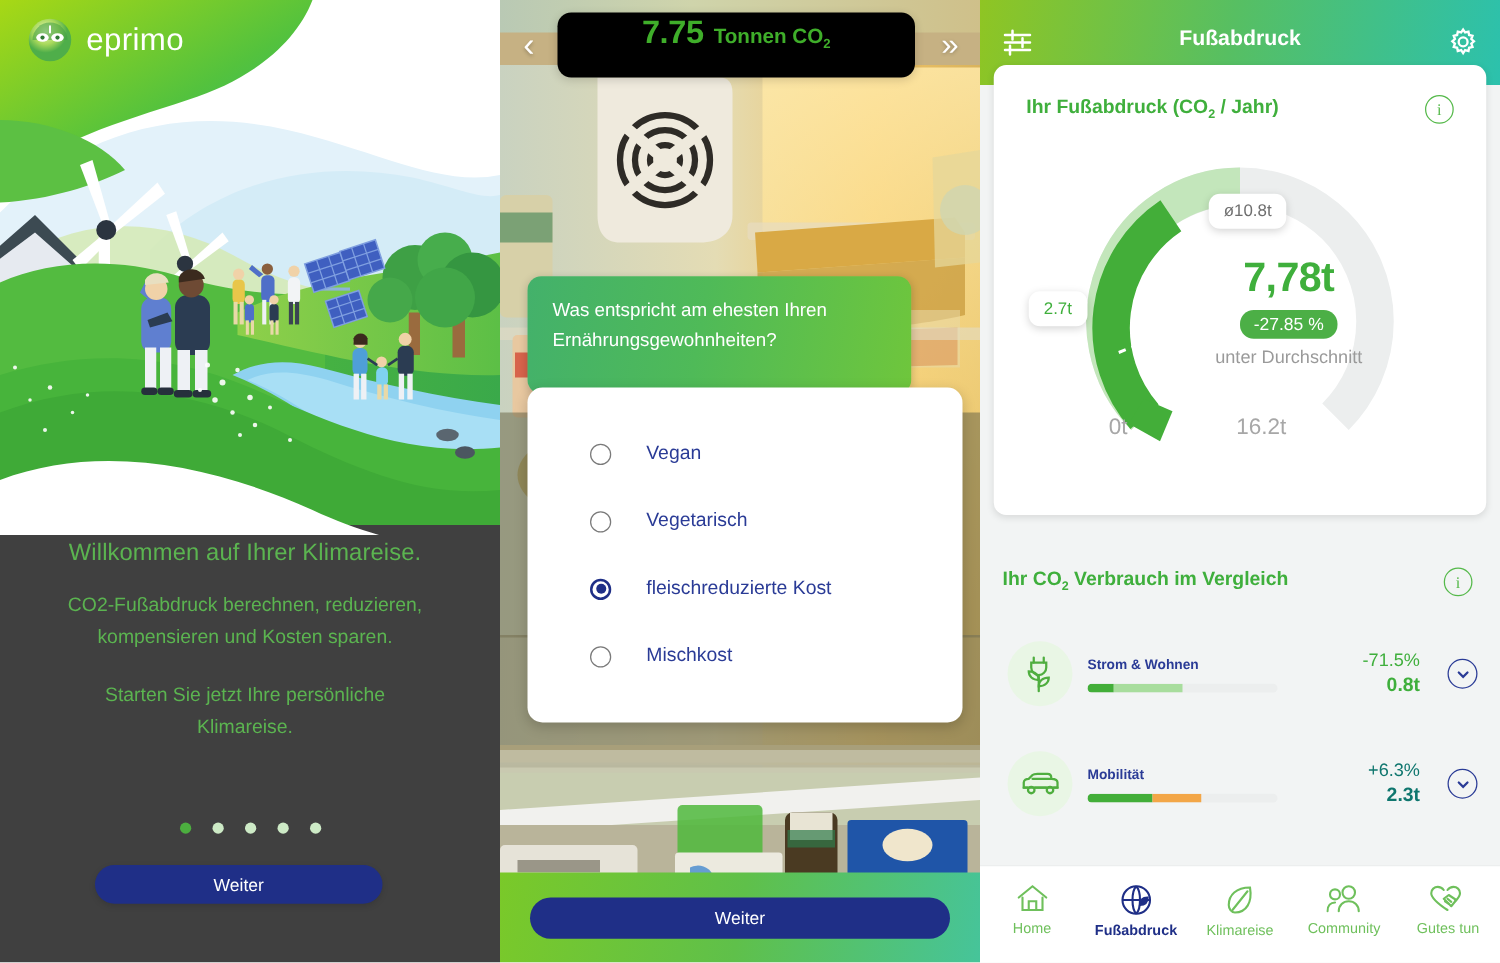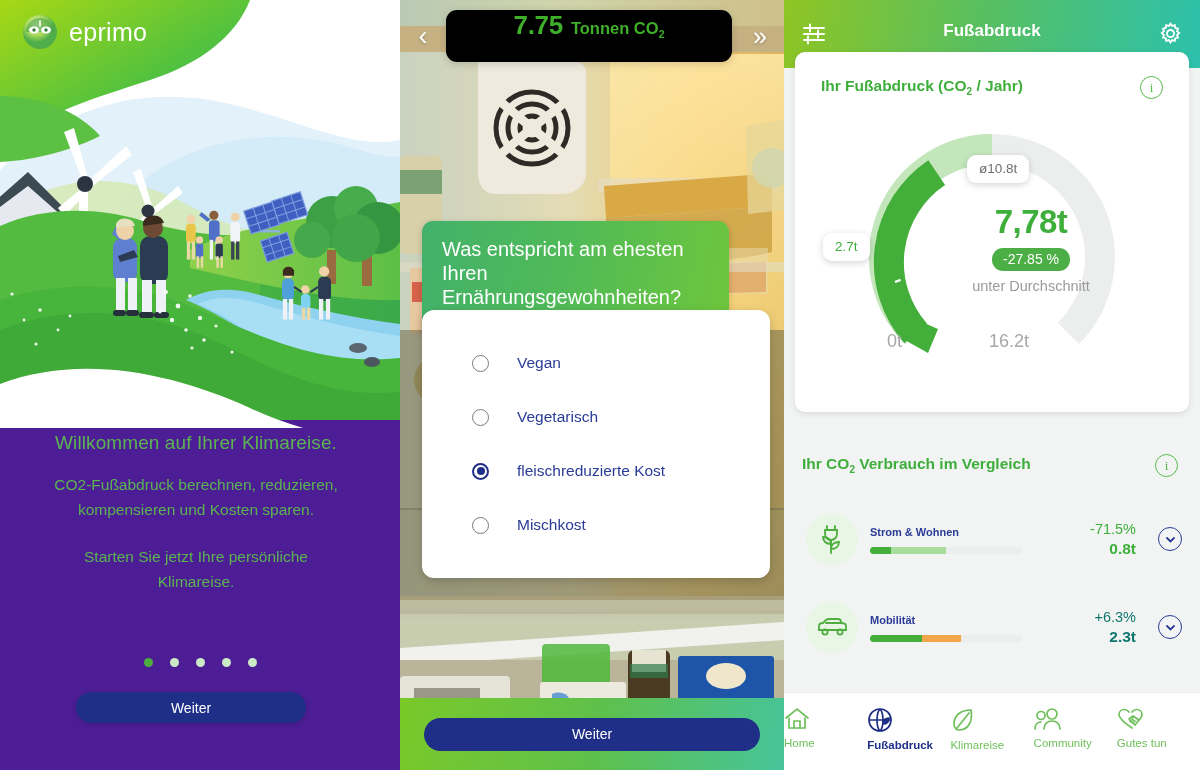--- a/index.html
+++ b/index.html
@@ -7,21 +7,21 @@
     width: 1200px; height: 770px;
     font-family: "Liberation Sans", sans-serif;
     background: #ffffff;
     overflow: hidden;
   }
   .stage { position: relative; width: 1200px; height: 770px; display: flex; }
 
   
   .panel-one {
     position: relative; width: 400px; height: 770px;
-    background: #4c1d95; overflow: hidden; flex: 0 0 400px;
+    background: #404040; overflow: hidden; flex: 0 0 400px;
   }
   .p1-illus { position: absolute; inset: 0 0 auto 0; height: 420px; overflow: hidden; }
   .p1-text { position: absolute; top: 432px; left: 0; width: 392px; text-align: center; }
   .p1-title {
     font-size: 19px; color: #5bb450; letter-spacing: .1px; font-weight: 400;
   }
   .p1-sub {
     margin-top: 18px; font-size: 15.5px; line-height: 25px; color: #5bb450;
     padding: 0 46px; font-weight: 400;
   }
@@ -65,21 +65,21 @@
   .p2-pill-unit sub { font-size: 10.5px; }
   .p2-arrow-r {
     width: 52px; display: flex; align-items: center; justify-content: center;
     color: #ffffff; font-size: 25px; line-height: 1; cursor: pointer;
     text-shadow: 0 1px 3px rgba(0,0,0,.25); font-weight: 400; letter-spacing: -4px;
   }
   .p2-question {
     position: absolute; top: 221px; left: 22px; width: 307px;
     background: linear-gradient(100deg,#43b16b 0%, #4fba58 45%, #6fc63c 100%);
     border-radius: 11px; padding: 16px 20px 30px 20px;
-    color: #fff; font-size: 20px; line-height: 24px; z-index: 4;
+    color: #fff; font-size: 15px; line-height: 24px; z-index: 4;
     box-shadow: 0 2px 7px rgba(0,0,0,.18);
   }
   .p2-card {
     position: absolute; top: 310px; left: 22px; width: 348px;
     background: #fff; border-radius: 12px; padding: 26px 0 26px 0; z-index: 4;
     box-shadow: 0 3px 10px rgba(0,0,0,.18);
   }
   .p2-opt {
     display: flex; align-items: center; gap: 28px; padding: 0 0 0 50px;
     height: 54px; cursor: pointer;
@@ -186,21 +186,21 @@
     margin-left: 10px; cursor: pointer; flex: 0 0 24px;
   }
   .green { color: #3faf3c; }
   .orange { color: #0f766e; }
   .p3-nav {
     position: absolute; left: 0; bottom: 0; width: 416px; height: 78px;
     background: #fff; border-top: 1px solid #eceeee;
     display: flex; align-items: flex-start; padding-top: 14px; z-index: 8;
   }
   .nav-item {
-    flex: 1; display: flex; flex-direction: column; align-items: flex-start;
+    flex: 1; display: flex; flex-direction: column; align-items: center;
     gap: 6px; cursor: pointer;
   }
   .nav-lbl { font-size: 11.5px; color: #6fc05c; }
   .nav-item.on .nav-lbl { color: #1f2f87; font-weight: 700; }
 </style>
 </head>
 <body>
 
 <div class="stage">
 

